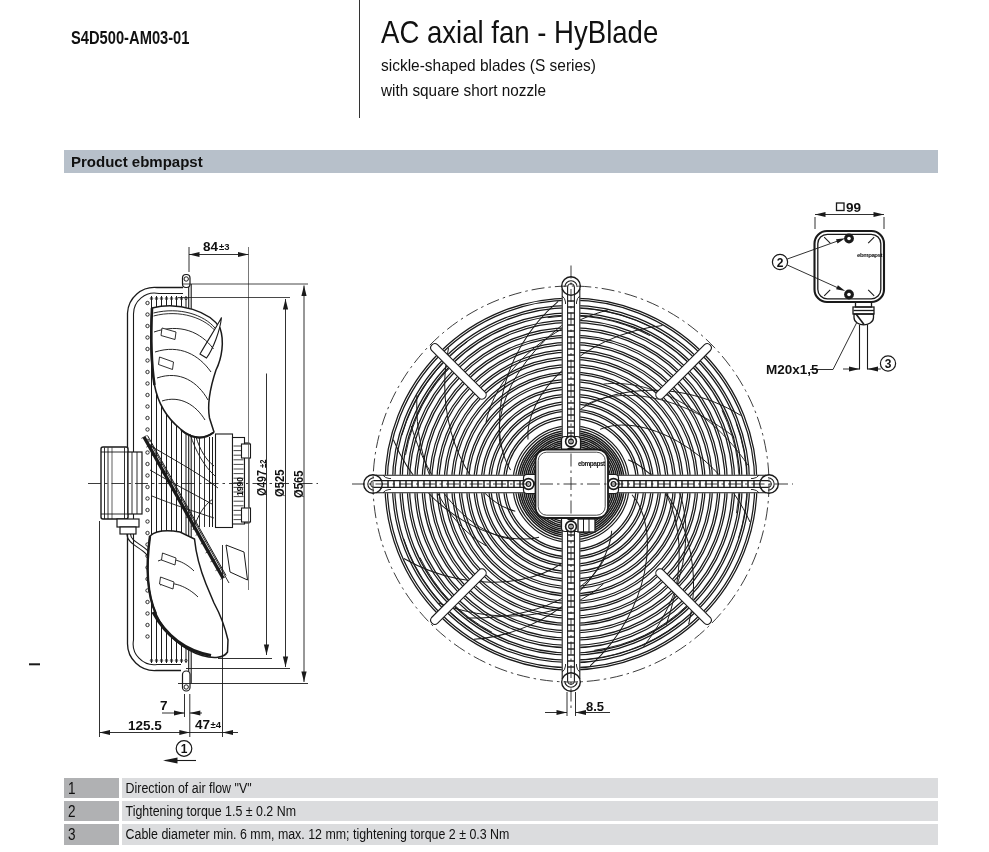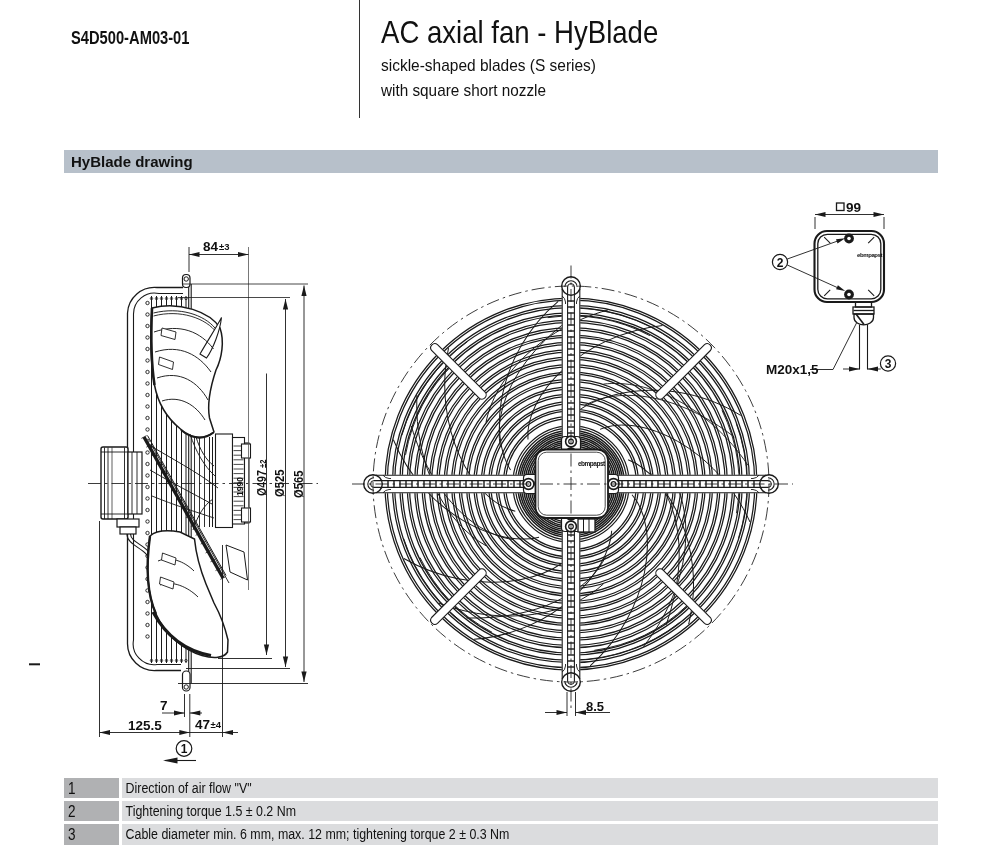--- a/index.html
+++ b/index.html
@@ -16,21 +16,21 @@
 .lg .t{position:absolute;left:57.5px;top:0;right:0;height:20.5px;background:#dbdcde}
 .lg .t span{padding-left:4.5px;line-height:20.5px;font-size:15.5px;transform:scaleX(0.8);transform-origin:left center;white-space:nowrap}
 .lg span{display:block}
 </style></head><body>
 <div class="hdr-code">S4D500-AM03-01</div>
 <div class="vrule"></div>
 <div class="title">AC axial fan - HyBlade</div>
 <div class="sub1">sickle-shaped blades (S series)</div>
 <div class="sub2">with square short nozzle</div>
 <div class="bar">
-    <span>HyBlade drawing</span>
+    <span>Product ebmpapst</span>
   </div>
 <div class="lg" style="top:777.5px">
     <div class="n">
       <span>1</span>
     </div>
     <div class="t">
       <span>Direction of air flow "V"</span>
     </div>
   </div>
 <div class="lg" style="top:800.8px">

